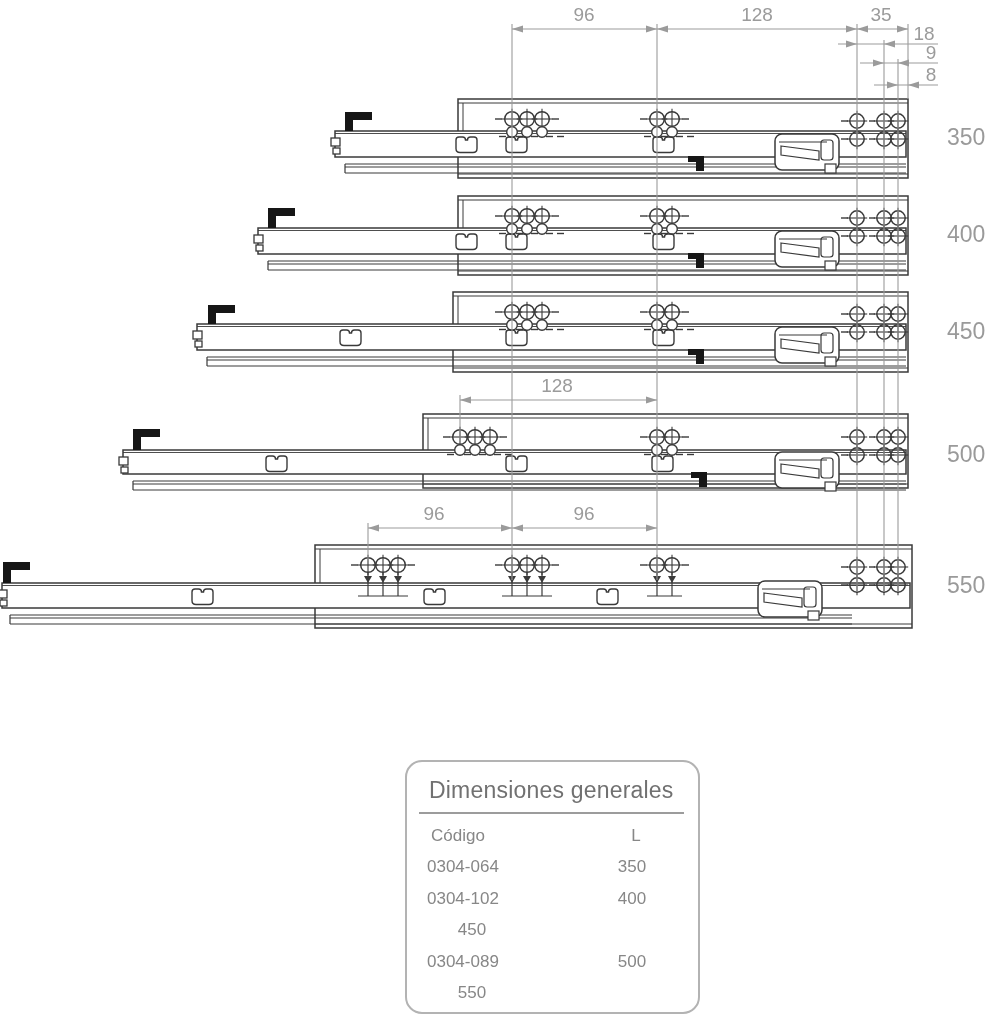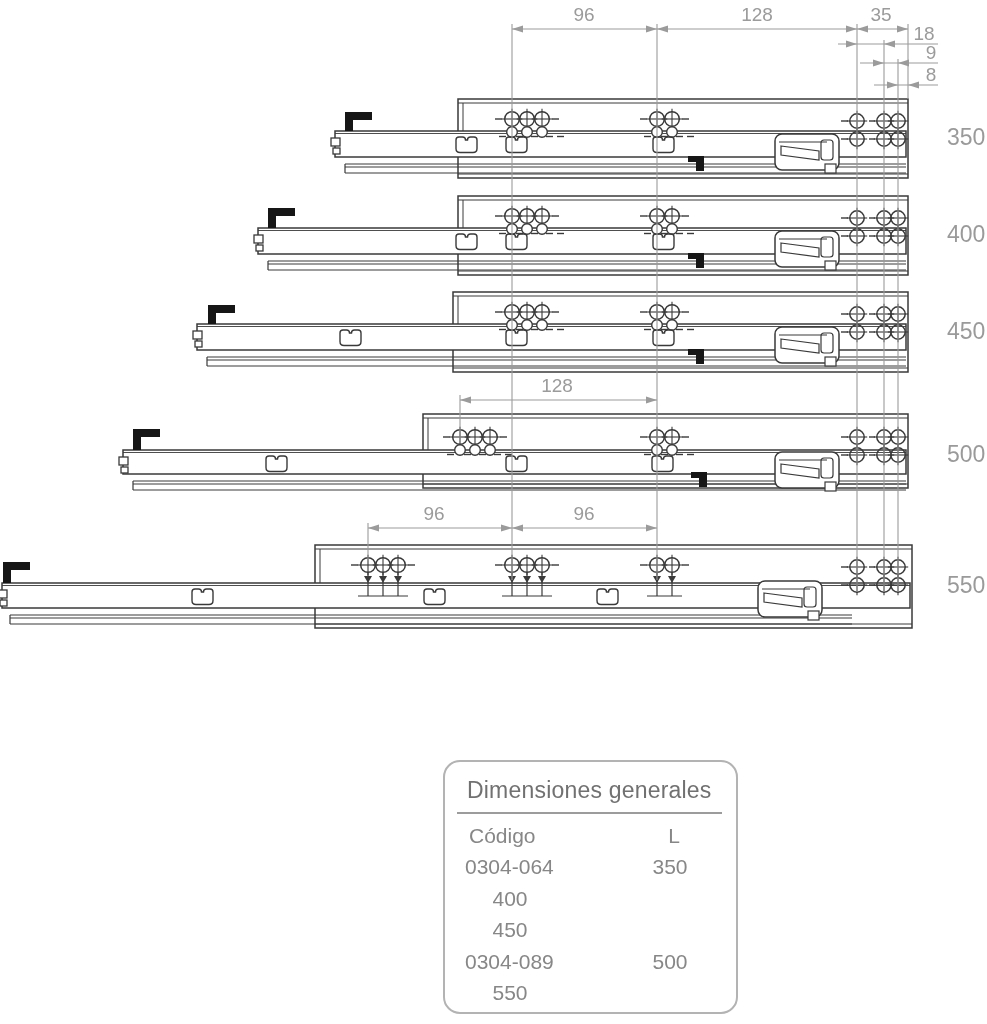--- a/index.html
+++ b/index.html
@@ -7,30 +7,30 @@
     width:987px;height:1024px;position:relative;background:#ffffff;
     font-family:"Liberation Sans",sans-serif;overflow:hidden;
   }
   .stage{position:absolute;left:0;top:0;width:987px;height:1024px;}
   #diagram{position:absolute;left:0;top:0;}
   #diagram text{font-family:"Liberation Sans",sans-serif;}
 
   .panel{
     position:absolute;left:405px;top:760px;width:295px;height:254px;
     border:2px solid #b3b3b3;border-radius:17px;box-sizing:border-box;
-    padding:12px 12px 0 20px;background:#ffffff;margin-left:38px;
+    padding:12px 12px 0 20px;background:#ffffff;
   }
   .panel-title{
     font-size:23px;color:#717171;letter-spacing:0.2px;
     padding:2px 0 0 2px;line-height:28px;
   }
   .panel-sep{
     height:0;border-top:2px solid #9c9c9c;margin:8px 2px 6px -8px;
   }
-  .trow{display:flex;align-items:baseline;line-height:31.4px;color:#878787;font-size:21px;}
+  .trow{display:flex;align-items:baseline;line-height:31.4px;color:#878787;font-size:17px;}
   .trow .code{width:160px;white-space:nowrap;}
   .trow .len{width:90px;text-align:center;}
   .trow.header .code{padding-left:4px;}
 </style>
 </head>
 <body>
 
 <div class="stage">
 
   <svg id="diagram" width="987" height="700" viewBox="0 0 987 700">
@@ -528,20 +528,21 @@
     <div class="panel-sep"></div>
     <div class="trow header">
       <span class="code">Código</span>
       <span class="len">L</span>
     </div>
     <div class="trow">
       <span class="code">0304-064</span>
       <span class="len">350</span>
     </div>
     <div class="trow">
+      <span class="code">0304-102</span>
       <span class="len">400</span>
     </div>
     <div class="trow">
       <span class="len">450</span>
     </div>
     <div class="trow">
       <span class="code">0304-089</span>
       <span class="len">500</span>
     </div>
     <div class="trow">

